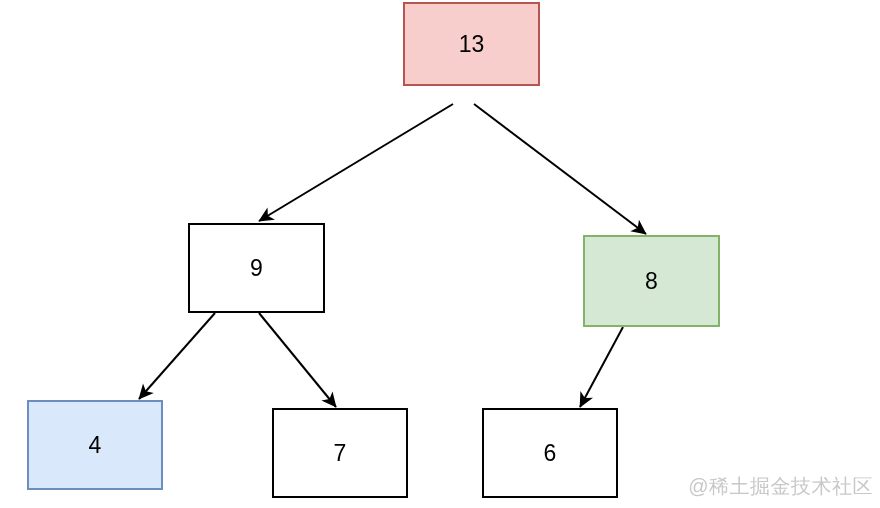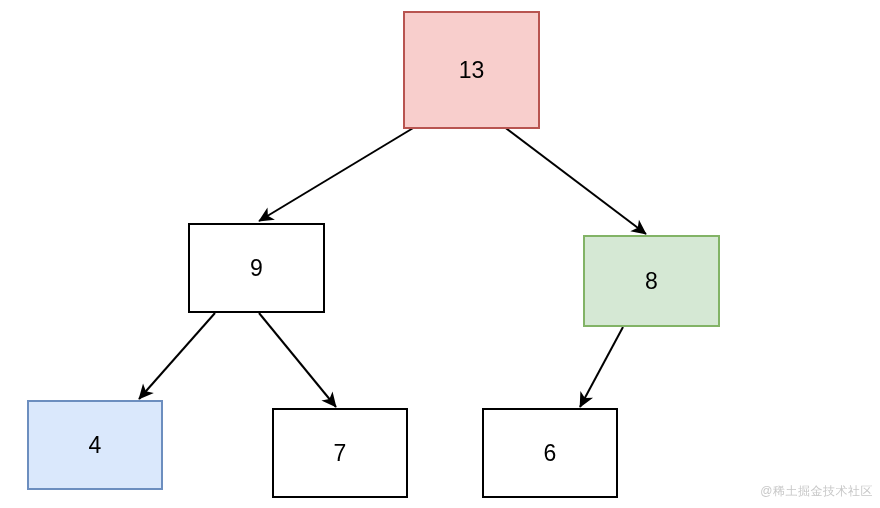--- a/index.html
+++ b/index.html
@@ -31,21 +31,21 @@
     justify-content: center;
     font-size: 23px;
     color: #000000;
     line-height: 1;
     user-select: none;
   }
   #watermark {
     position: absolute;
     right: 7px;
     bottom: 8px;
-    font-size: 12px;
+    font-size: 20px;
     color: #c8c8c8;
     letter-spacing: 0.5px;
     white-space: nowrap;
   }
 </style>
 </head>
 <body>
 
 <div id="canvas">
   <svg id="edges-svg" xmlns="http://www.w3.org/2000/svg" viewBox="0 0 880 508">
@@ -54,21 +54,21 @@
           <path d="M1,1.2 L11,6 L1,10.8 L3.6,6 Z" fill="#000000"></path>
         </marker>
       </defs>
       <line x1="453" y1="104" x2="259" y2="221" stroke="#000000" stroke-width="2" marker-end="url(#arrowhead)"></line>
       <line x1="474" y1="104" x2="646" y2="234" stroke="#000000" stroke-width="2" marker-end="url(#arrowhead)"></line>
       <line x1="215" y1="313" x2="139" y2="399" stroke="#000000" stroke-width="2" marker-end="url(#arrowhead)"></line>
       <line x1="259" y1="313" x2="336" y2="407" stroke="#000000" stroke-width="2" marker-end="url(#arrowhead)"></line>
       <line x1="623" y1="327" x2="580" y2="407" stroke="#000000" stroke-width="2" marker-end="url(#arrowhead)"></line>
     </svg>
   <div id="nodes-layer">
-      <div class="tree-node" style="left: 403px; top: 11px; width: 137px; height: 118px; background: rgb(248, 206, 204); border: 2px solid rgb(184, 84, 80);">
+      <div class="tree-node" style="left: 403px; top: 2px; width: 137px; height: 84px; background: rgb(248, 206, 204); border: 2px solid rgb(184, 84, 80);">
         <span>13</span>
       </div>
       <div class="tree-node" style="left: 188px; top: 223px; width: 137px; height: 90px; background: rgb(255, 255, 255); border: 2px solid rgb(0, 0, 0);">
         <span>9</span>
       </div>
       <div class="tree-node" style="left: 583px; top: 235px; width: 137px; height: 92px; background: rgb(213, 232, 212); border: 2px solid rgb(130, 179, 102);">
         <span>8</span>
       </div>
       <div class="tree-node" style="left: 27px; top: 400px; width: 136px; height: 90px; background: rgb(218, 232, 252); border: 2px solid rgb(108, 142, 191);">
         <span>4</span>

